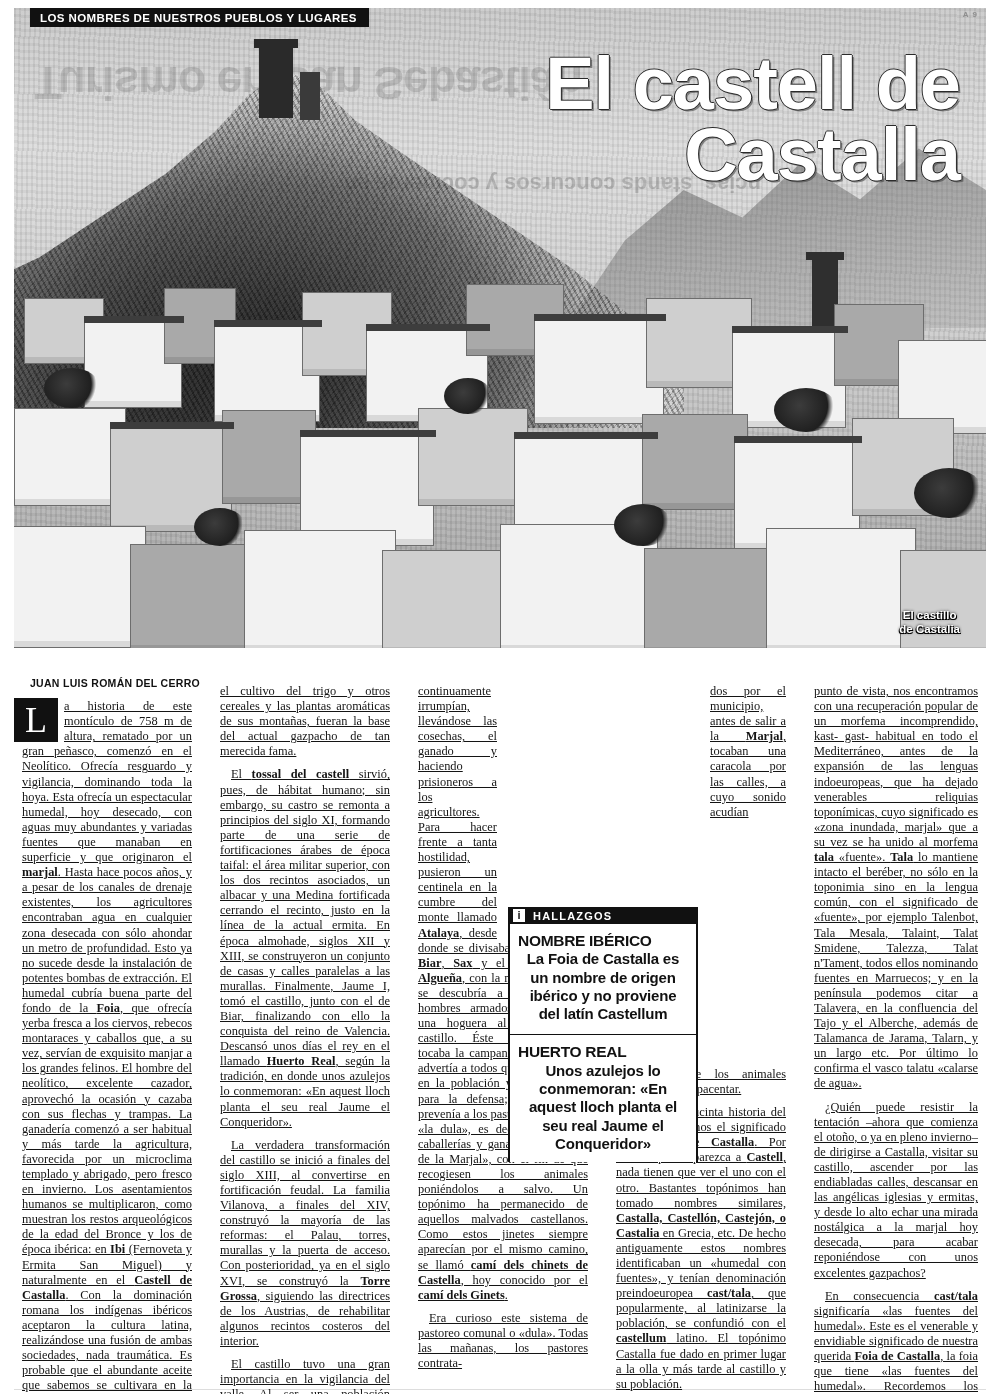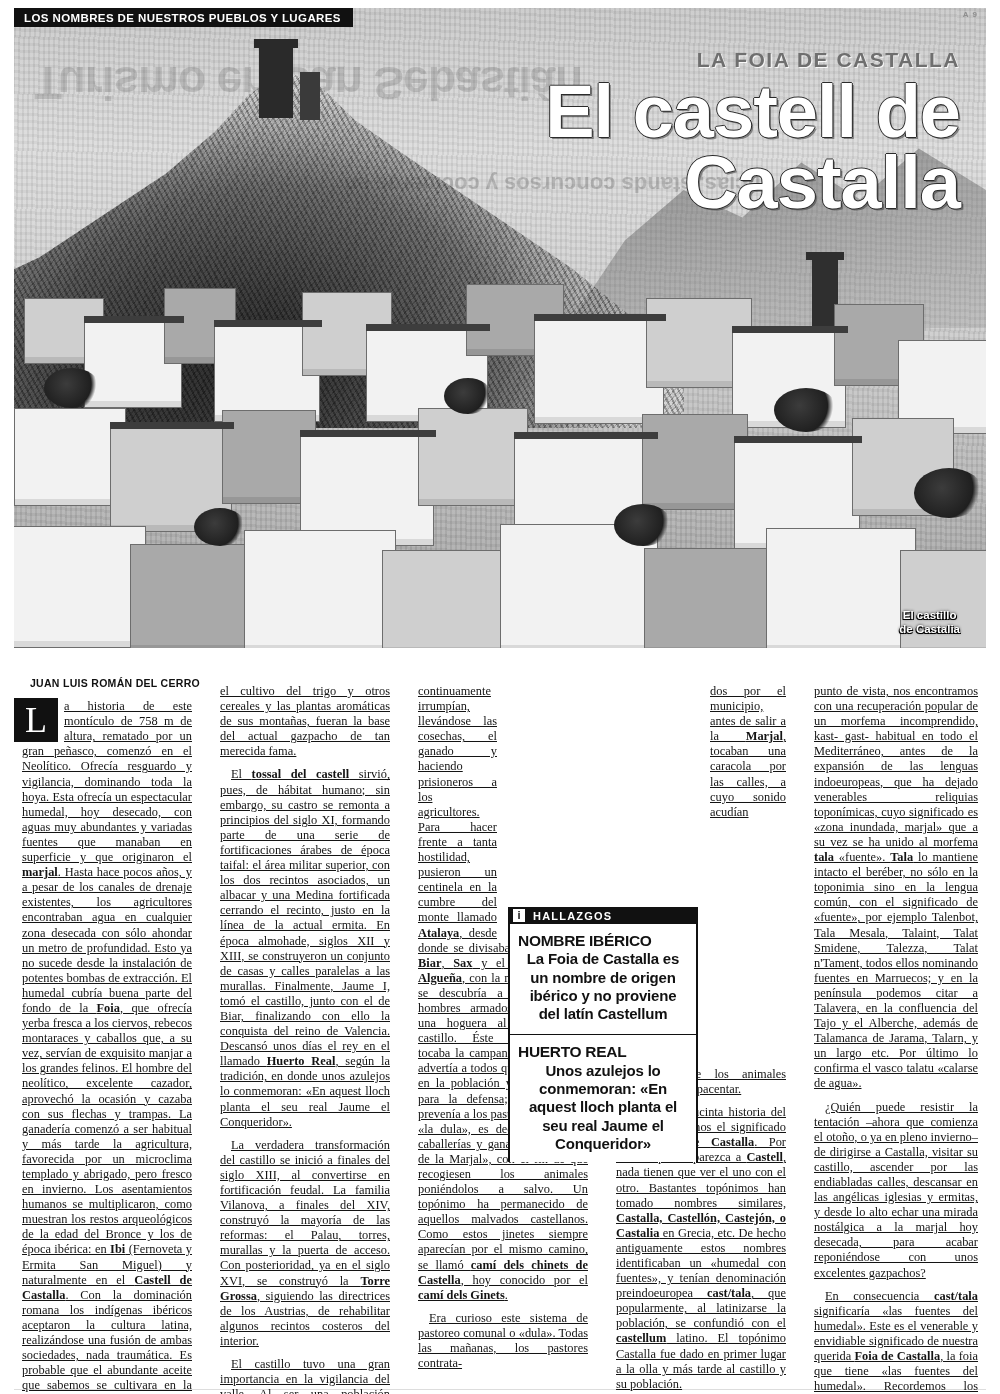--- a/index.html
+++ b/index.html
@@ -20,21 +20,21 @@
   .page {
     position: relative;
     width: 1000px;
     height: 1394px;
     background: #fff;
   }
 
   
   .kicker-bar {
     position: absolute;
-    left: 14px;
+    left: 30px;
     top: 8px;
     height: 19px;
     background: #111;
     color: #fff;
     display: flex;
     align-items: center;
     padding: 0 12px 0 10px;
     z-index: 40;
   }
   .kicker-bar span {
@@ -427,21 +427,20 @@
 
       <div class="veg" style="left:30px;  top:110px; width:56px; height:40px;"></div>
       <div class="veg" style="left:430px; top:120px; width:48px; height:36px;"></div>
       <div class="veg" style="left:760px; top:130px; width:64px; height:44px;"></div>
       <div class="veg" style="left:180px; top:250px; width:52px; height:38px;"></div>
       <div class="veg" style="left:600px; top:246px; width:58px; height:42px;"></div>
       <div class="veg" style="left:900px; top:210px; width:70px; height:50px;"></div>
     </div>
 
     <div class="title-block">
-      <div class="overline">LA FOIA DE CASTALLA</div>
       <div class="headline">
         <span>El castell de</span>
         <span class="l2">Castalla</span>
       </div>
     </div>
 
     <div class="photo-caption">
       <div>El castillo</div>
       <div>de Castalia</div>
     </div>

